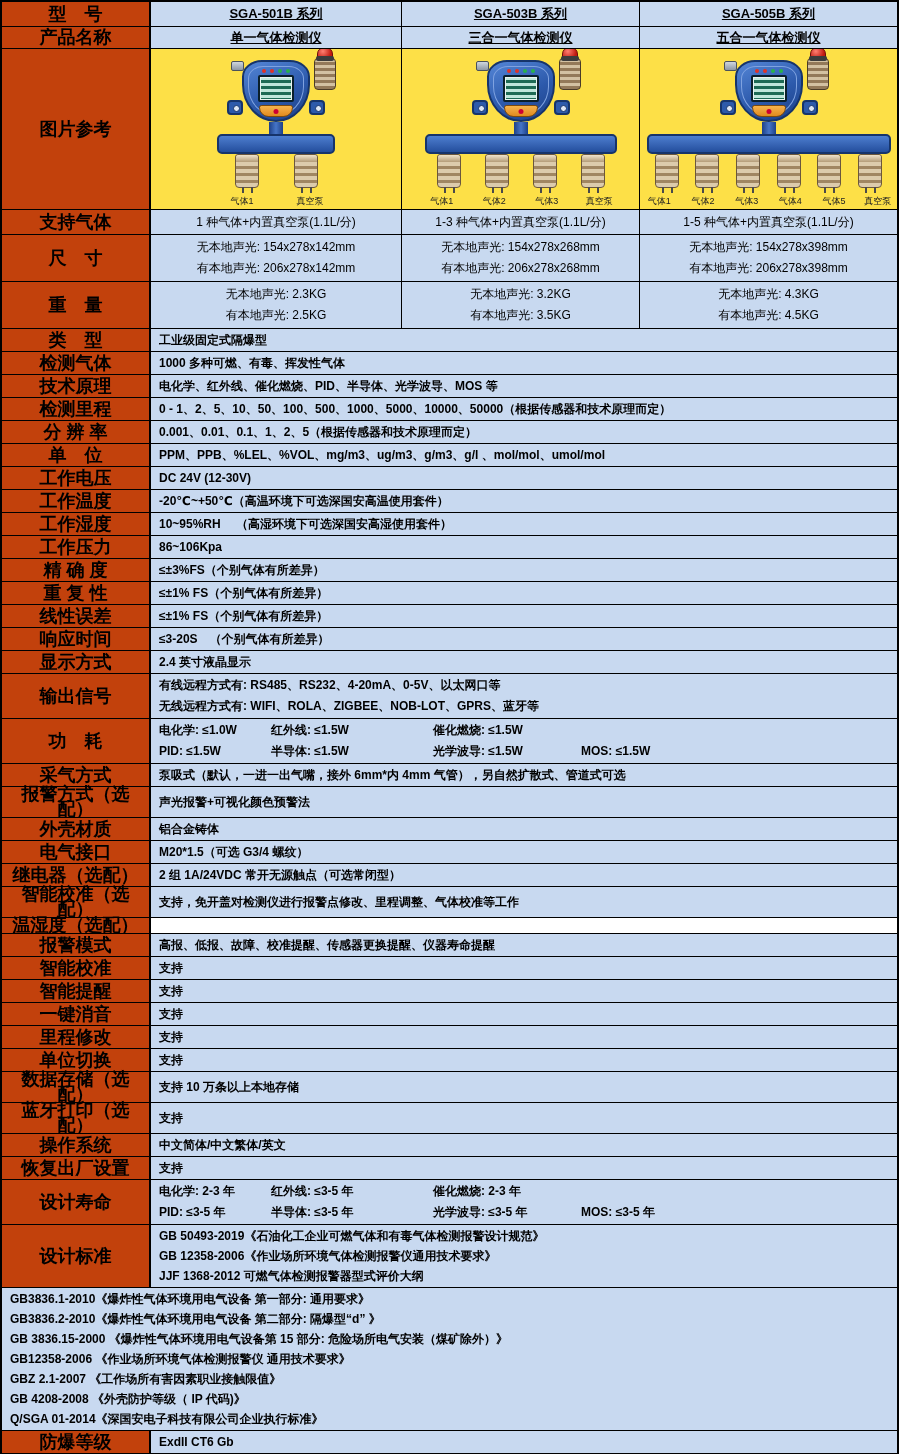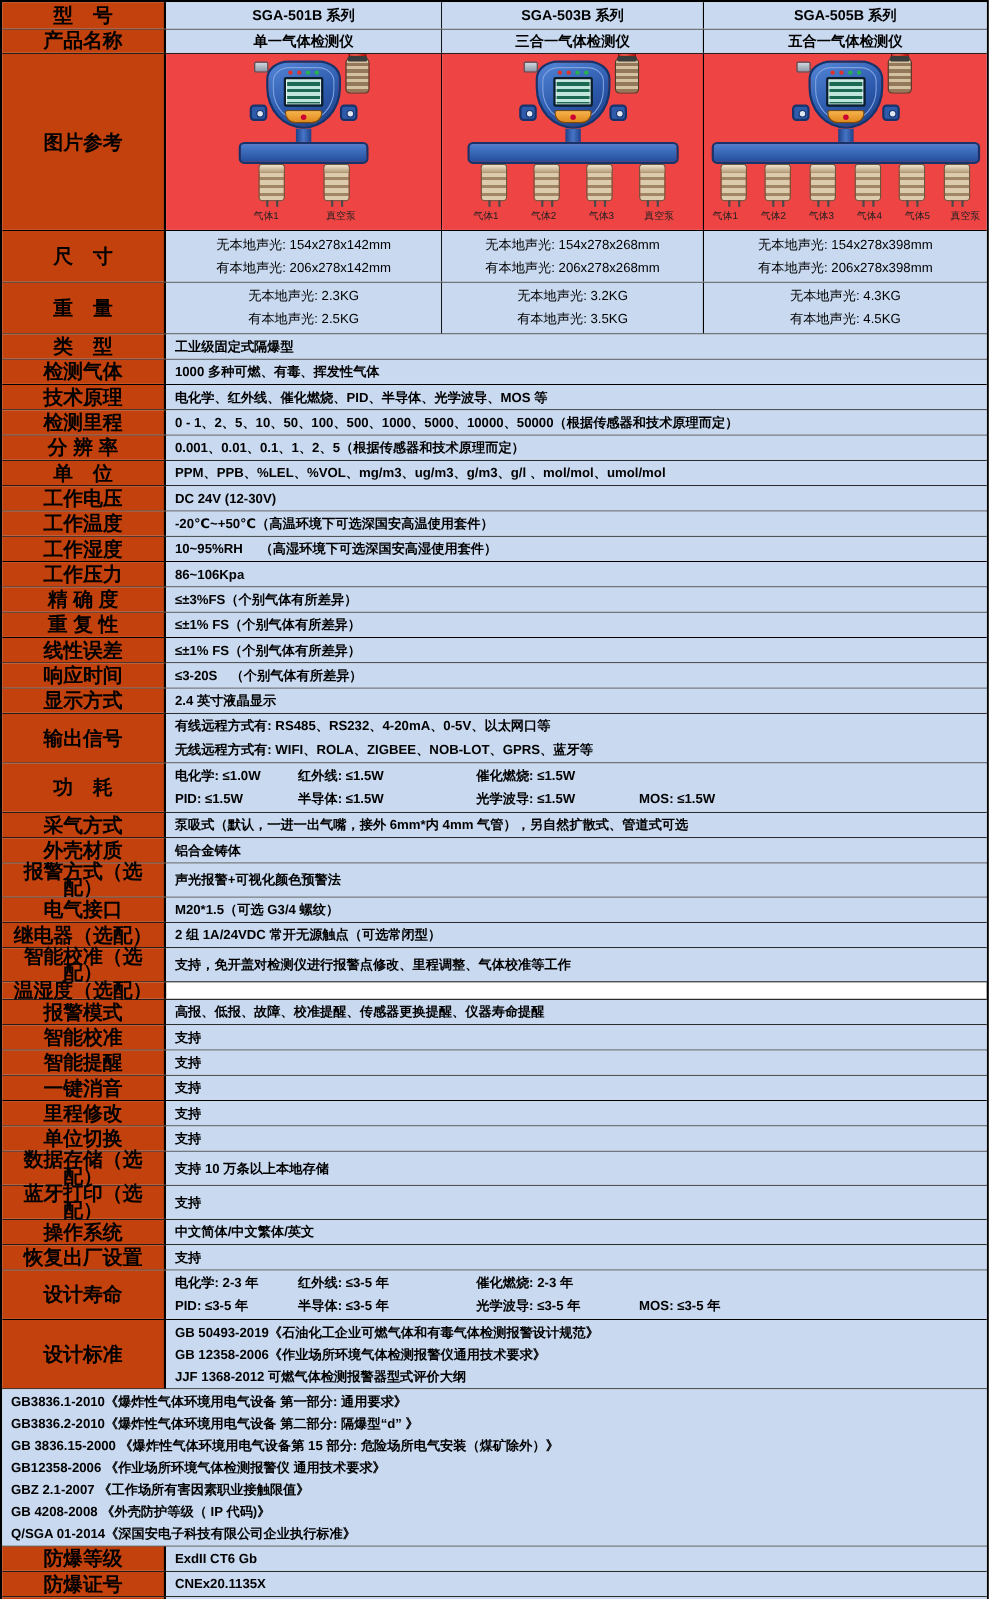--- a/index.html
+++ b/index.html
@@ -9,34 +9,34 @@
   .row:last-child { border-bottom:none; }
   .cell { box-sizing:border-box; }
   .lbl { width:149px; flex:0 0 149px; background:#c2410c; border-right:2px solid #000;
          display:flex; align-items:center; justify-content:center; text-align:center;
          font-weight:bold; font-size:18px; padding:0 3px; line-height:15px; }
   .val { background:#C8D9F0; font-size:12px; }
   .c0 { width:251px; flex:0 0 251px; border-right:1px solid #000; }
   .c1 { width:238px; flex:0 0 238px; border-right:1px solid #000; }
   .c2 { flex:1; }
   .full { flex:1; padding:1px 6px 1px 8px; display:flex; flex-direction:column; justify-content:center;font-weight:bold; }
-  .hd { font-weight:bold; display:flex; align-items:center; justify-content:center; font-size:13px; text-align:center; }
+  .hd { font-weight:bold; display:flex; align-items:center; justify-content:center; font-size:13px; text-align:center;text-decoration:underline; }
   .hdr .lbl, .hdr .hd { min-height:24px; }
   .hdr2 .lbl, .hdr2 .hd { min-height:21px; }
   .line { line-height:20px; white-space:nowrap; }
   .multi .line { line-height:21px; }
   .tight .line { line-height:20px; }
   .gcell { display:flex; flex-direction:column; justify-content:center; text-align:center; padding:2px 2px; }
   .gcell .line { line-height:21px; }
   .grow1 .gcell .line { line-height:20px; }
   .gridline { display:flex; }
   .seg { display:inline-block; white-space:nowrap; }
   
   .imgs { height:161px; }
-  .img { background:#ef4444; display:flex; align-items:center; justify-content:center; overflow:hidden; }
+  .img { background:#fde047; display:flex; align-items:flex-end; justify-content:center; overflow:hidden; }
   
   .detector { display:flex; flex-direction:column; align-items:center; padding-bottom:3px; }
   .det-head { width:170px; height:64px; position:relative; z-index:2; }
   .shield { position:absolute; left:50%; top:0; transform:translateX(-50%); width:68px; height:62px;
             background:linear-gradient(155deg,#4d7ecf 10%,#2c59ab 55%,#1d4087);
             border:2px solid #16346B; border-radius:24px 24px 60% 60% / 20px 20px 72% 72%; z-index:2; }
   .shield-inner { position:absolute; inset:4px; border:1px solid #7fa2e0; border-radius:18px 18px 60% 60% / 15px 15px 70% 70%; }
   .leds { position:absolute; top:7px; left:50%; transform:translateX(-50%); display:flex; gap:4px; }
   .led { width:4px; height:4px; border-radius:50%; display:block; }
   .led.r { background:#e03226; } .led.g { background:#27b24a; }
@@ -200,20 +200,32 @@
             <span class="slab">气体3</span>
             <span class="slab">气体4</span>
             <span class="slab">气体5</span>
             <span class="slab">真空泵</span>
           </div>
      </div>
       </div>
   </div>
 
   <div id="rows">
+      <div class="row grow1">
+        <div class="cell lbl">支持气体</div>
+        <div class="cell val c0 gcell">
+          <div class="line">1 种气体+内置真空泵(1.1L/分)</div>
+        </div>
+        <div class="cell val c1 gcell">
+          <div class="line">1-3 种气体+内置真空泵(1.1L/分)</div>
+        </div>
+        <div class="cell val c2 gcell">
+          <div class="line">1-5 种气体+内置真空泵(1.1L/分)</div>
+        </div>
+      </div>
       <div class="row grow">
         <div class="cell lbl">尺　寸</div>
         <div class="cell val c0 gcell">
           <div class="line">无本地声光: 154x278x142mm</div>
           <div class="line">有本地声光: 206x278x142mm</div>
         </div>
         <div class="cell val c1 gcell">
           <div class="line">无本地声光: 154x278x268mm</div>
           <div class="line">有本地声光: 206x278x268mm</div>
         </div>
@@ -350,29 +362,29 @@
           </div>
         </div>
       </div>
       <div class="row">
         <div class="cell lbl">采气方式</div>
         <div class="cell val full">
           <div class="line">泵吸式（默认，一进一出气嘴，接外 6mm*内 4mm 气管），另自然扩散式、管道式可选</div>
         </div>
       </div>
       <div class="row">
+        <div class="cell lbl">报警方式（选配）</div>
+        <div class="cell val full">
+          <div class="line">声光报警+可视化颜色预警法</div>
+        </div>
+      </div>
+      <div class="row">
         <div class="cell lbl">外壳材质</div>
         <div class="cell val full">
           <div class="line">铝合金铸体</div>
-        </div>
-      </div>
-      <div class="row">
-        <div class="cell lbl">报警方式（选配）</div>
-        <div class="cell val full">
-          <div class="line">声光报警+可视化颜色预警法</div>
         </div>
       </div>
       <div class="row">
         <div class="cell lbl">电气接口</div>
         <div class="cell val full">
           <div class="line">M20*1.5（可选 G3/4 螺纹）</div>
         </div>
       </div>
       <div class="row">
         <div class="cell lbl">继电器（选配）</div>

